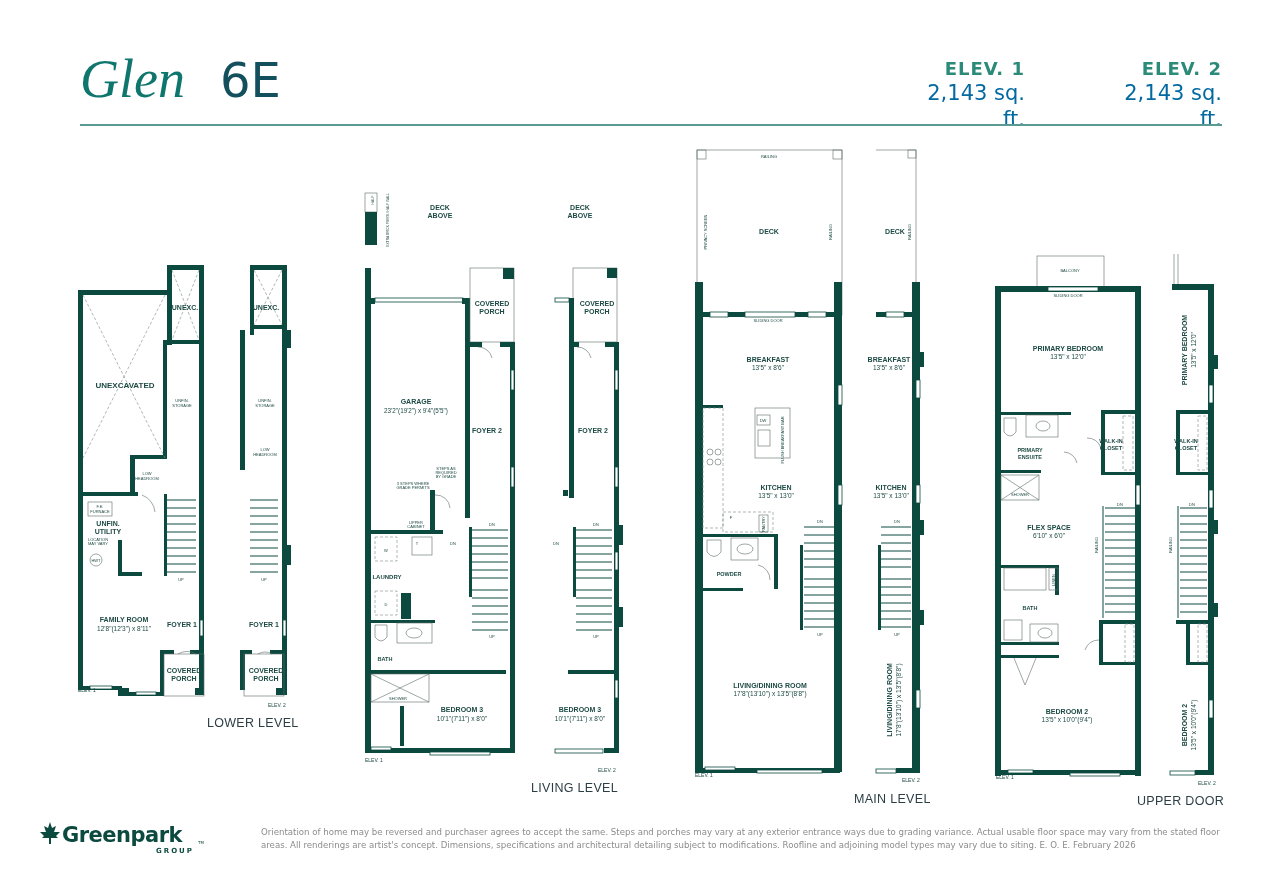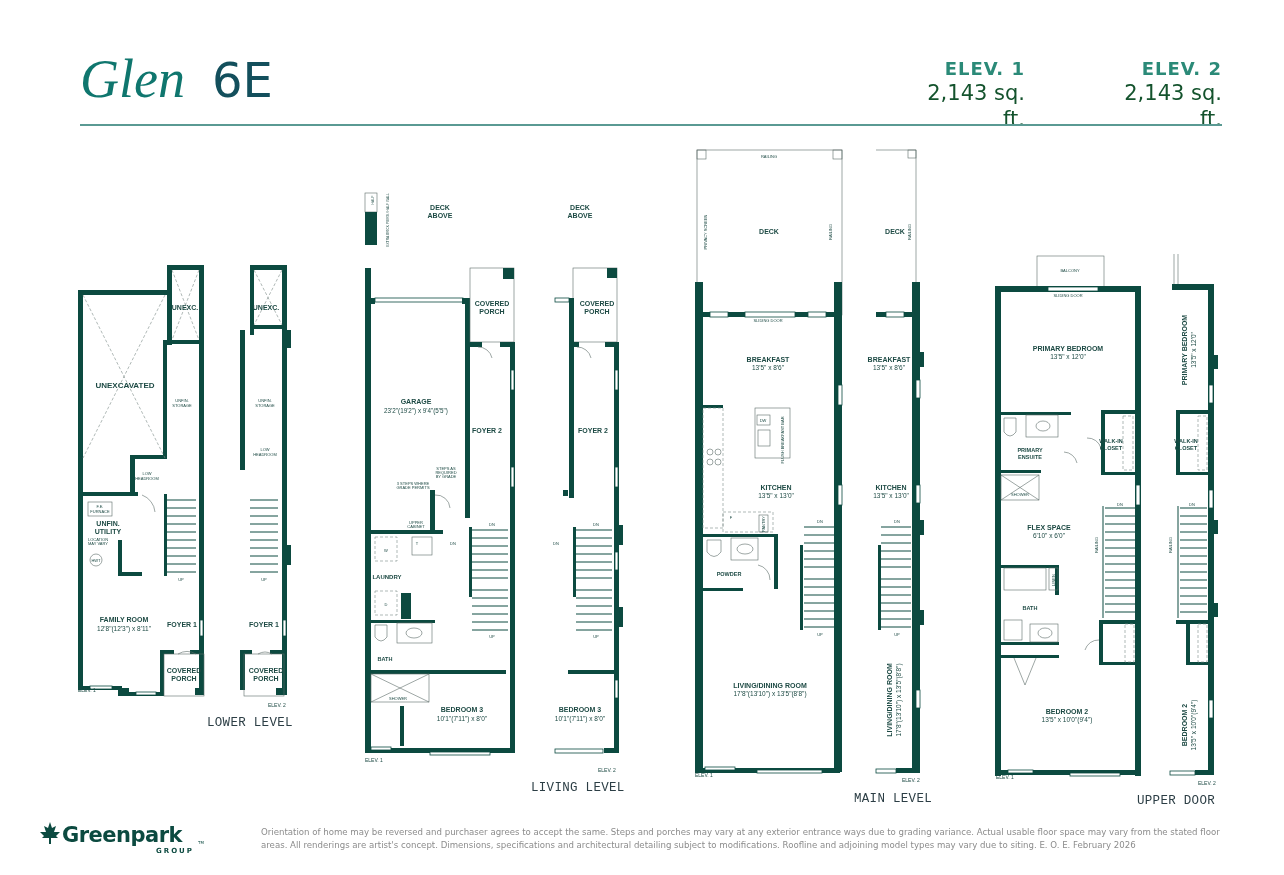--- a/index.html
+++ b/index.html
@@ -1,25 +1,25 @@
 <!DOCTYPE html>
 <html><head>
 <meta charset="utf-8">
 <style>
   html,body{margin:0;padding:0;background:#ffffff;}
   body{width:1284px;height:875px;position:relative;overflow:hidden;font-family:"Liberation Sans",sans-serif;color:#0d4a42;}
   .title{position:absolute;left:80px;top:48px;font-size:54px;line-height:60px;white-space:nowrap;}
   .title .italic{font-family:"Liberation Serif",serif;font-style:italic;color:#0f766e;font-weight:normal;}
-  .title .model{font-family:"DejaVu Sans",sans-serif;color:#134f5c;font-size:48px;margin-left:12px;}
+  .title .model{font-family:"DejaVu Sans",sans-serif;color:#134f5c;font-size:48px;margin-left:20px;}
   .elev{position:absolute;top:58px;text-align:right;}
   .elev .lbl{font-family:"DejaVu Sans",sans-serif;font-weight:bold;color:#2b8a78;font-size:18px;letter-spacing:1px;line-height:22px;}
-  .elev .sq{font-family:"DejaVu Sans",sans-serif;color:#14532d;font-size:21px;line-height:26px;}
+  .elev .sq{font-family:"DejaVu Sans",sans-serif;color:#0369a1;font-size:21px;line-height:26px;}
   .rule{position:absolute;left:80px;top:124px;width:1142px;height:2px;background:#5a9a93;}
   .plans{position:absolute;left:0;top:0;}
-  .level-label{position:absolute;font-family:Liberation Mono, monospace;font-size:12.5px;color:#2c3e45;letter-spacing:0.3px;white-space:nowrap;}
+  .level-label{position:absolute;font-family:Liberation Sans, sans-serif;font-size:12.5px;color:#2c3e45;letter-spacing:0.3px;white-space:nowrap;}
   .footer-logo{position:absolute;left:38px;top:820px;width:180px;height:36px;}
   .disclaimer{position:absolute;left:261px;top:826px;width:960px;font-family:"DejaVu Sans",sans-serif;font-size:8.6px;line-height:13px;color:#8c8c8c;}
   svg text{font-family:"Liberation Sans",sans-serif;fill:#1d4a44;}
 </style>
 </head>
 <body>
 
 <div class="title">
   <span class="italic">Glen</span>
   <span class="model">6E</span>

